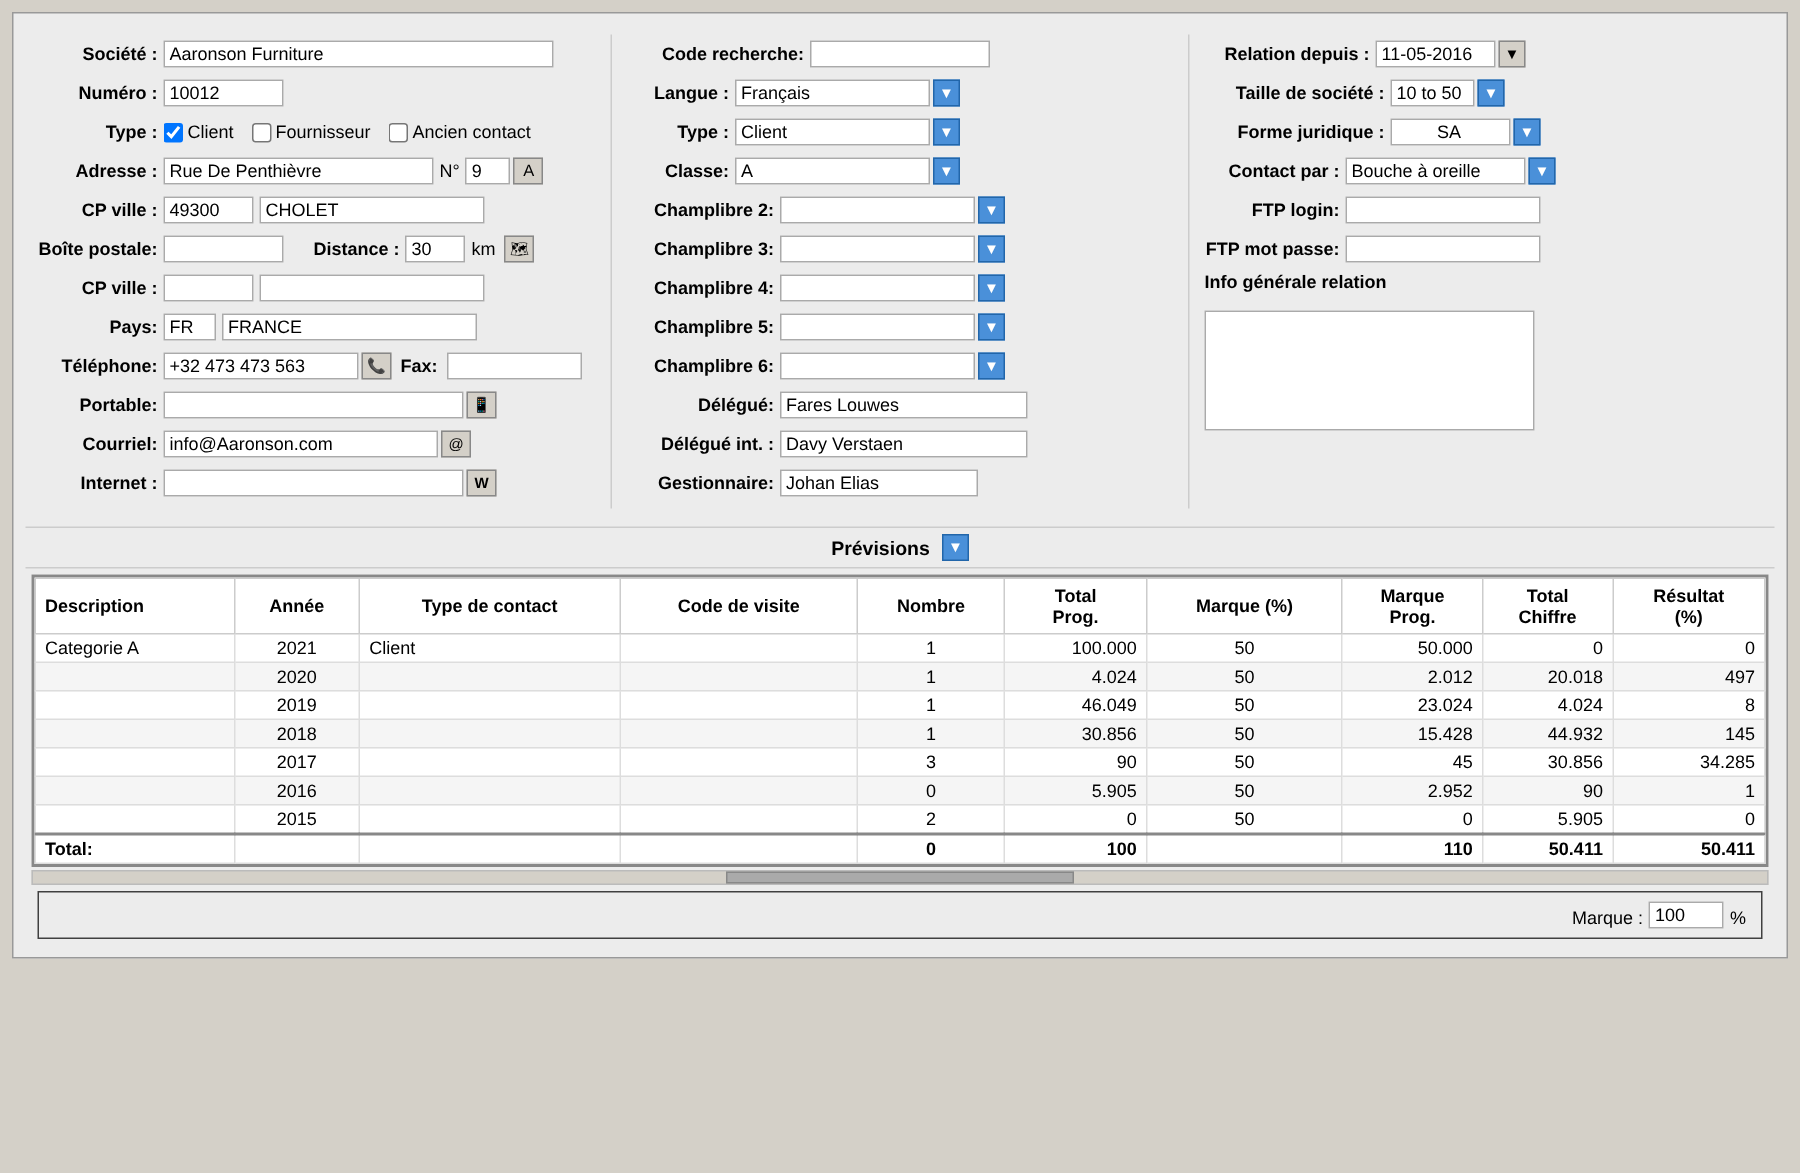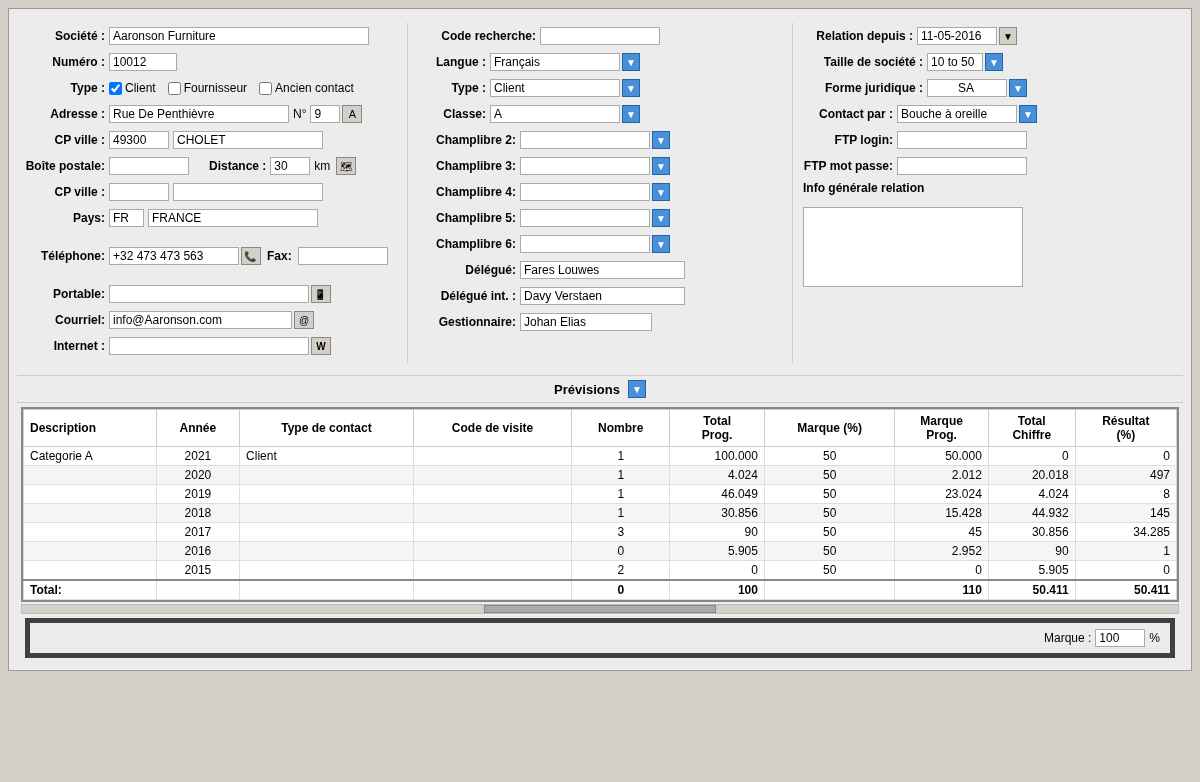--- a/index.html
+++ b/index.html
@@ -126,25 +126,25 @@
       padding: 2px 6px;
       vertical-align: middle;
     }
     table td.right { text-align: right; }
     table td.center { text-align: center; }
     .row-alt { background: #f5f5f5; }
     .row-total { background: white; font-weight: bold; border-top: 2px solid #888; }
     
     .bottom-bar {
       background: #ececec;
-      border: 5px solid #404040;
+      border: 1px solid #404040;
       margin: 4px 8px;
       padding: 6px 10px;
       display: flex;
-      align-items: center;
+      align-items: flex-end;
       justify-content: flex-end;
     }
     .scrollbar-area {
       height: 10px;
       background: #d4d0c8;
       border: 1px solid #bbb;
       margin: 0 4px;
       position: relative;
     }
     .scrollbar-thumb {
@@ -166,21 +166,21 @@
 
       <div class="col">
 
         <div class="form-row">
           <span class="label">Société :</span>
           <input type="text" class="input-wide" value="Aaronson Furniture" style="">
         </div>
 
         <div class="form-row">
           <span class="label">Numéro :</span>
-          <input type="text" style="width: 68px;" value="10012">
+          <input type="text" style="width: 80px;" value="10012">
         </div>
 
         <div class="form-row">
           <span class="label">Type :</span>
           <label class="checkbox-label">
             <input type="checkbox" checked="" style="">
             <span>Client</span>
           </label>
           <label class="checkbox-label">
             <input type="checkbox" style="">
@@ -224,21 +224,21 @@
         <div class="form-row">
           <span class="label">Pays:</span>
           <input type="text" style="width: 35px;" value="FR">
           <input type="text" style="width: 170px; margin-left: 4px;" value="FRANCE">
         </div>
 
         <div class="form-row">
           <span class="label">Téléphone:</span>
           <input type="text" style="width: 130px;" value="+32 473 473 563">
           <button class="icon-btn">📞</button>
-          <span style="margin: 16px 6px; font-weight:bold;">Fax:</span>
+          <span style="margin: 4px 6px; font-weight:bold;">Fax:</span>
           <input type="text" style="width: 90px;">
         </div>
 
         <div class="form-row">
           <span class="label">Portable:</span>
           <input type="text" style="width: 200px;">
           <button class="icon-btn">📱</button>
         </div>
 
         <div class="form-row">

